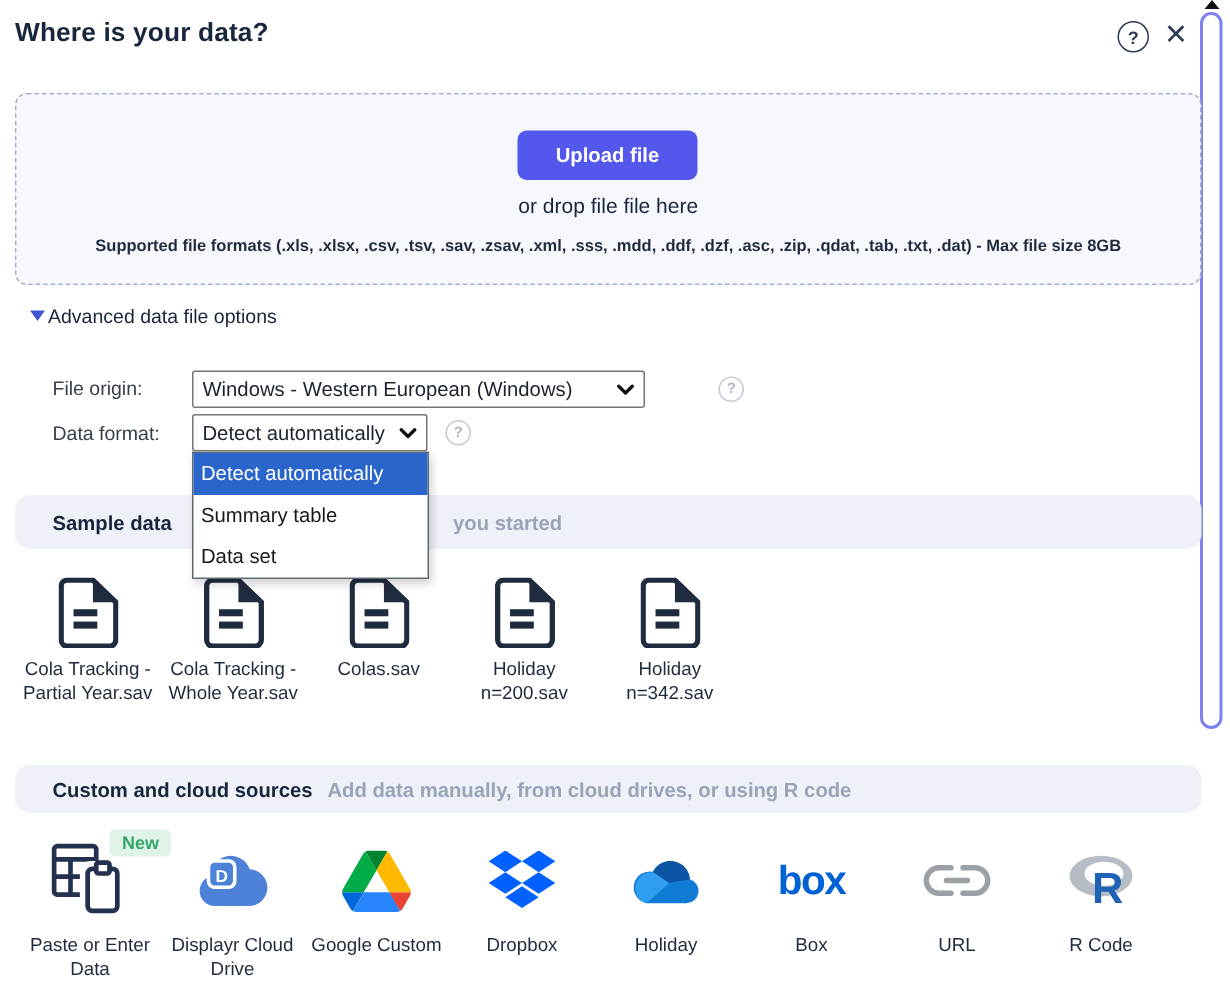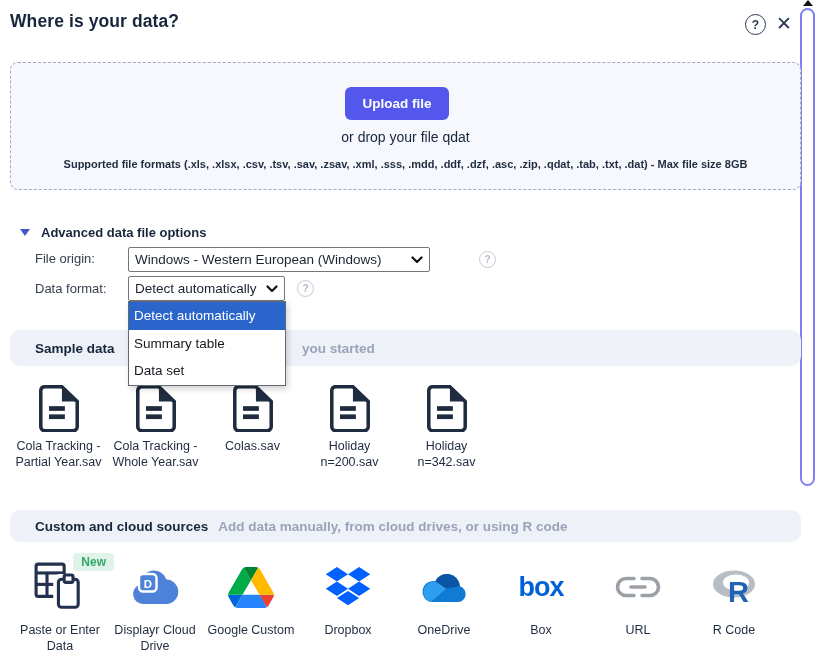--- a/index.html
+++ b/index.html
@@ -7,25 +7,25 @@
   #app { position:relative; width:820px; height:662px; overflow:hidden; background:#fff; color:#17263c; }
 
   .page-title { position:absolute; left:10px; top:11px; font-size:17.5px; font-weight:800; letter-spacing:.1px; color:#17263c; }
   .help-circle { position:absolute; left:745px; top:14px; width:21px; height:21px; border:1.7px solid #2b3a52; border-radius:50%; display:flex; align-items:center; justify-content:center; font-size:12px; font-weight:700; color:#2b3a52; cursor:pointer; }
   .close-x { position:absolute; left:776px; top:12px; font-size:19px; color:#2b3a52; cursor:pointer; line-height:24px; }
 
   .scroll-arrow { position:absolute; left:803px; top:0; width:0; height:0; border-left:5px solid transparent; border-right:5px solid transparent; border-bottom:6px solid #111; }
   .scroll-thumb { position:absolute; left:800px; top:8px; width:15px; height:478px; border:2px solid #7d80f1; border-radius:9px; background:#fff; }
 
   .upload-panel { position:absolute; left:10px; top:62px; width:791px; height:128px; background:#f7f8fd; border:1px dashed #a0aac6; border-radius:8px; }
-  .upload-btn { position:absolute; left:334px; top:24px; width:104px; height:33px; background:#5457ec; color:#fff; border:none; border-radius:6px; font-size:13.5px; font-weight:700; font-family:"Liberation Sans", sans-serif; cursor:pointer; }
+  .upload-btn { position:absolute; left:334px; top:24px; width:120px; height:33px; background:#5457ec; color:#fff; border:none; border-radius:6px; font-size:13.5px; font-weight:700; font-family:"Liberation Sans", sans-serif; cursor:pointer; }
   .drop-text { position:absolute; top:66px; width:100%; text-align:center; font-size:14px; color:#17263c; }
   .formats-text { position:absolute; top:95px; width:100%; text-align:center; font-size:11px; font-weight:600; color:#1f2b3e; }
 
-  .advanced-row { position:absolute; left:20px; top:225px; display:flex; align-items:center; gap:11px; cursor:pointer;font-weight:bold; }
+  .advanced-row { position:absolute; left:20px; top:203px; display:flex; align-items:center; gap:2px; cursor:pointer; }
   .tri-down { width:0; height:0; border-left:5.5px solid transparent; border-right:5.5px solid transparent; border-top:7px solid #4355cf; }
   .advanced-label { font-size:13px; color:#17263c; }
 
   .field-label { position:absolute; font-size:13px; color:#37404d; }
   .select-box { position:absolute; height:25px; background:#fff; border:1px solid #767676; border-radius:2px; display:flex; align-items:center; padding:0 6px; font-size:13.5px; color:#1a2330; cursor:pointer; }
   .select-box .val { flex:1; white-space:nowrap; overflow:hidden; }
   .chev { flex:none; margin-left:6px; }
   .ghelp { position:absolute; width:17px; height:17px; border:1.4px solid #c3c9d4; border-radius:50%; display:flex; align-items:center; justify-content:center; font-size:10px; font-weight:700; color:#b3bac6; }
 
   .dropdown { position:absolute; left:128px; top:301px; width:158px; background:#fff; border:1px solid #5f6a72; box-shadow:2px 3px 6px rgba(0,0,0,.18); z-index:50; }
@@ -55,21 +55,21 @@
 
   <div class="page-title">Where is your data?</div>
   <div class="help-circle">?</div>
   <div class="close-x">✕</div>
 
   <div class="scroll-arrow"></div>
   <div class="scroll-thumb"></div>
 
   <div class="upload-panel">
     <button class="upload-btn">Upload file</button>
-    <div class="drop-text">or drop your file qdat</div>
+    <div class="drop-text">or drop file file here</div>
     <div class="formats-text">Supported file formats (.xls, .xlsx, .csv, .tsv, .sav, .zsav, .xml, .sss, .mdd, .ddf, .dzf, .asc, .zip, .qdat, .tab, .txt, .dat) - Max file size 8GB</div>
   </div>
 
   <div class="advanced-row">
     <span class="tri-down"></span>
     <span class="advanced-label">Advanced data file options</span>
   </div>
 
   <div class="field-label" style="left:35px; top:251px;">File origin:</div>
   <div class="select-box" style="left:128px; top:247px; width:302px;">
@@ -212,21 +212,21 @@
     </div>
 
     <div class="src-item" style="left:398px;">
       <div class="icon-box">
         <svg width="54" height="36" viewBox="0 0 50 32">
           <path d="M13 30h24.5a7.5 7.5 0 0 0 2.2-14.7A12 12 0 0 0 17 10.6 9.5 9.5 0 0 0 13 30z" fill="#0f7bd4"></path>
           <path d="M13 30 27 17.5l-8.7-6A9.5 9.5 0 0 0 13 30z" fill="#2f9ef0"></path>
           <path d="M27 17.5 39.7 15.3A12 12 0 0 0 17 10.6z" fill="#0b55a4"></path>
         </svg>
       </div>
-      <div class="src-label">OneDrive</div>
+      <div class="src-label">Holiday</div>
     </div>
 
     <div class="src-item" style="left:495px;">
       <div class="icon-box">
         <span class="box-word">box</span>
       </div>
       <div class="src-label">Box</div>
     </div>
 
     <div class="src-item" style="left:592px;">

